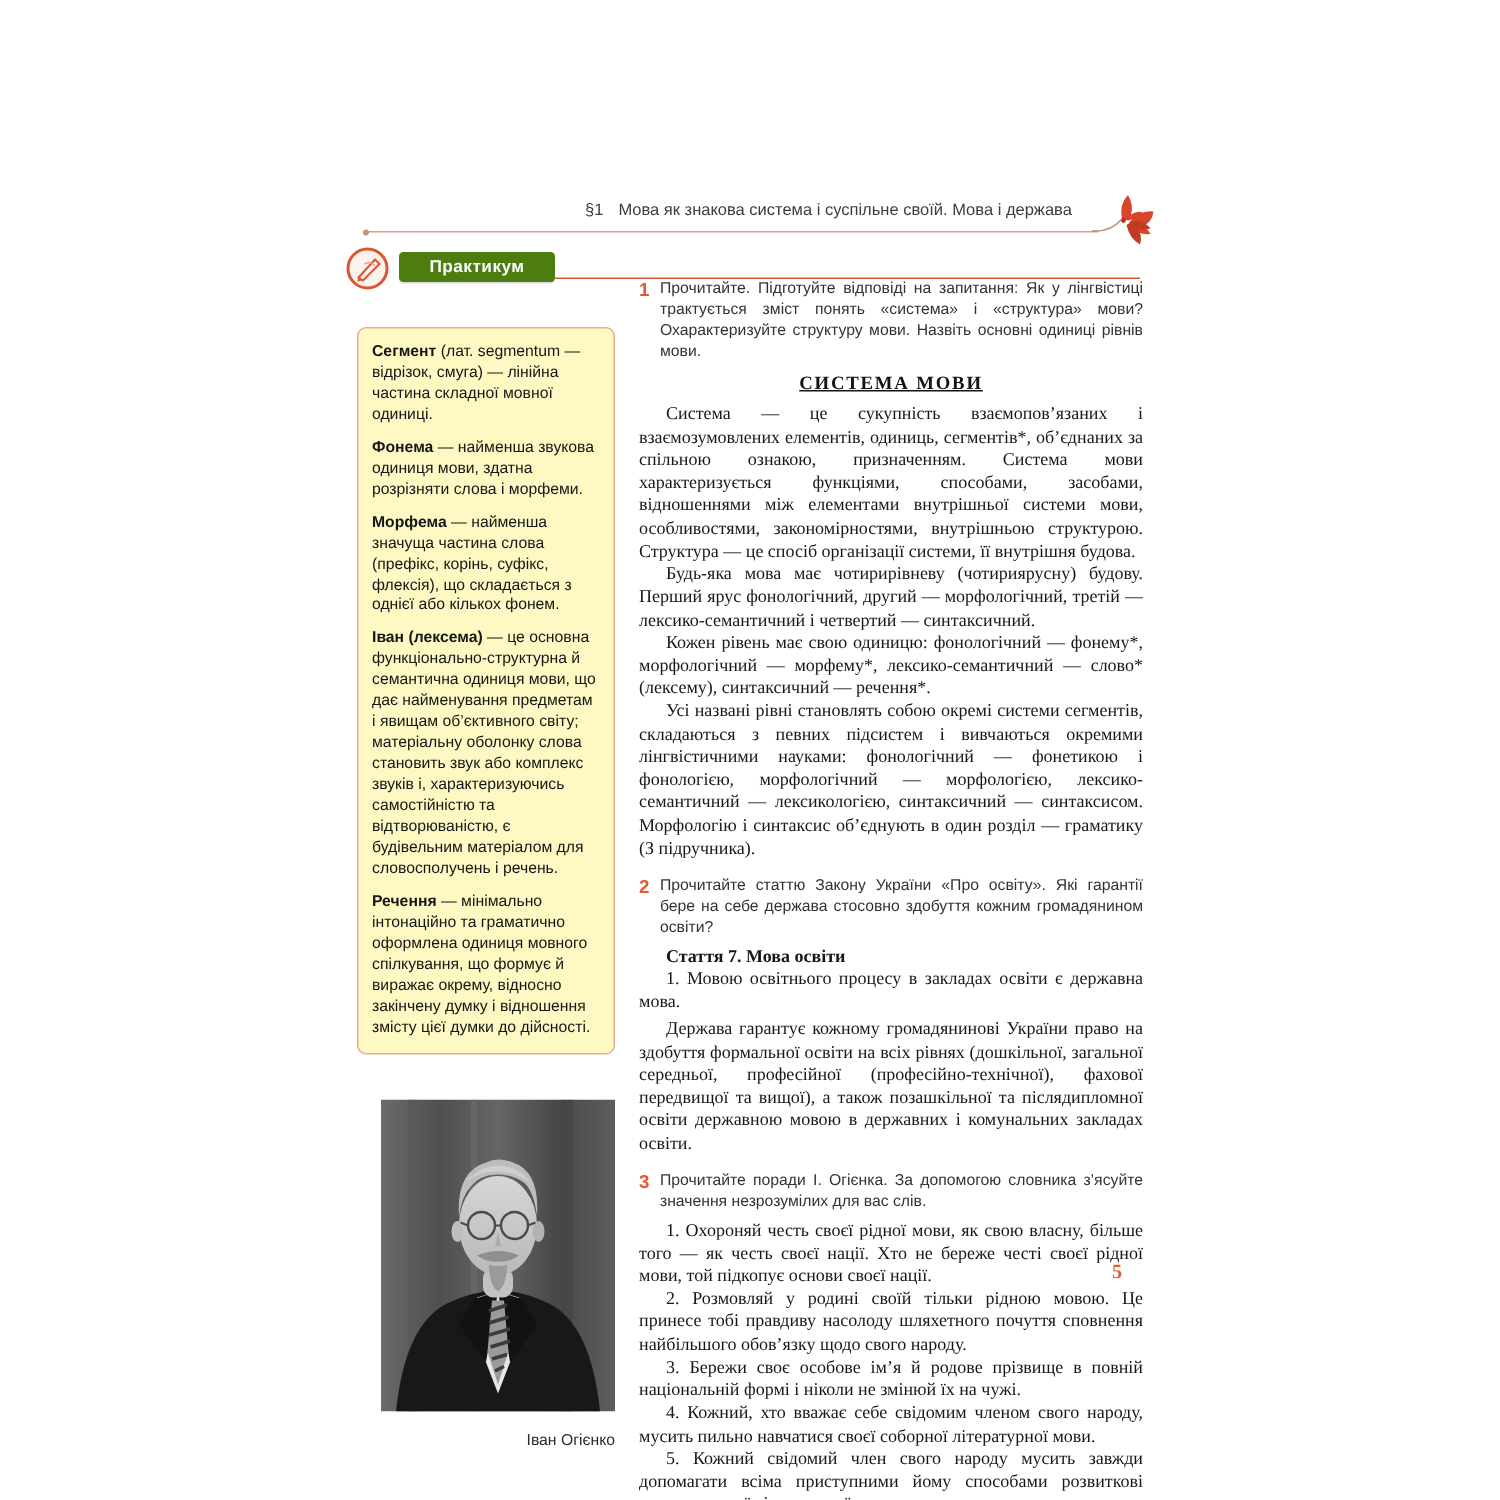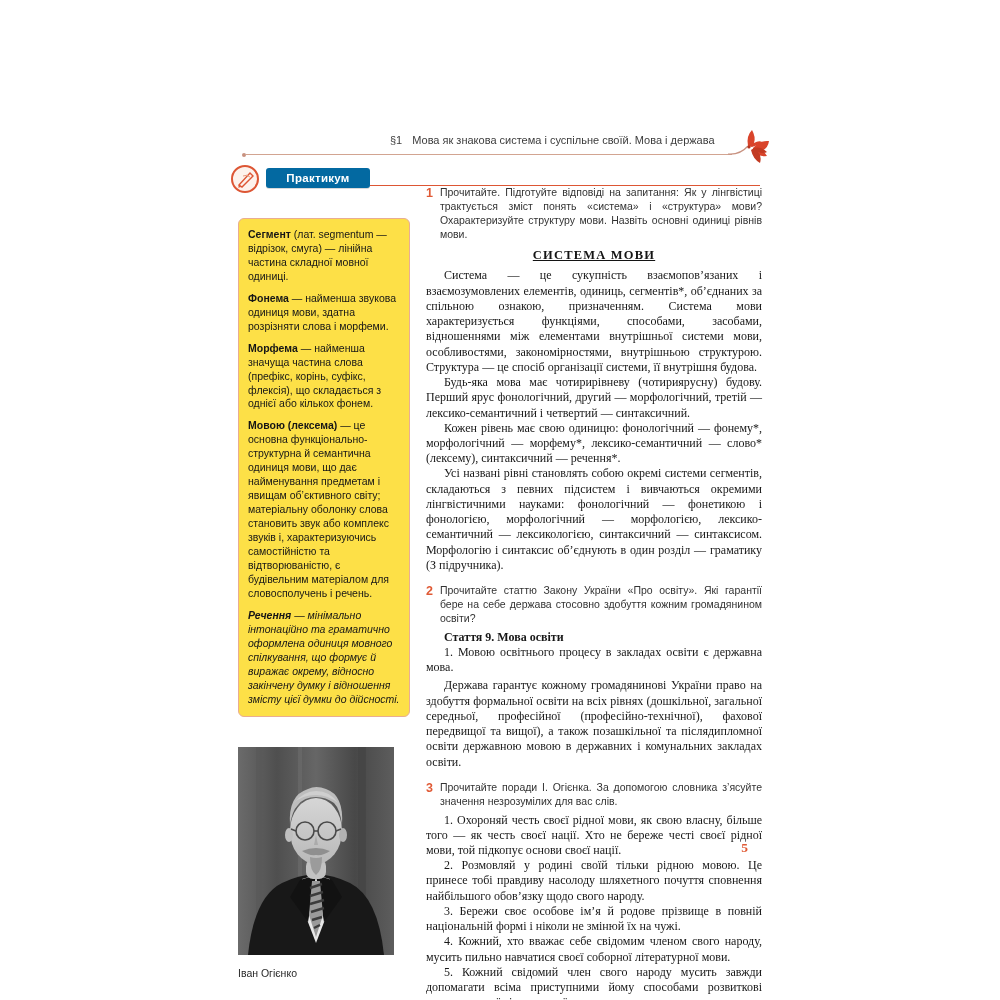--- a/index.html
+++ b/index.html
@@ -9,36 +9,36 @@
   
   .header-text{position:absolute;top:6px;left:160px;right:60px;font-size:11px;color:#3c3c3c;text-align:center;white-space:nowrap;}
   .header-text .sec{margin-right:10px;}
   .header-rule{position:absolute;top:26px;left:16px;right:38px;height:1px;background:#d2a491;}
   .header-rule::before{content:"";position:absolute;left:-4px;top:-1.5px;width:4px;height:4px;border-radius:50%;background:#c89280;}
   .leaf{position:absolute;top:0px;right:-8px;}
 
   
   .badge-row{position:absolute;top:36px;left:0;right:0;height:30px;}
   .badge-icon{position:absolute;left:0;top:0;width:30px;height:30px;}
-  .badge{position:absolute;left:36px;top:4px;width:104px;height:20px;background:#0369a1;border-radius:3px;color:#fff;font-weight:bold;font-size:11.5px;line-height:20px;text-align:center;letter-spacing:.3px;box-shadow:0 1px 0 rgba(0,0,0,.15);}
+  .badge{position:absolute;left:36px;top:4px;width:104px;height:20px;background:#4d7c0f;border-radius:3px;color:#fff;font-weight:bold;font-size:11.5px;line-height:20px;text-align:center;letter-spacing:.3px;box-shadow:0 1px 0 rgba(0,0,0,.15);}
   .badge-line{position:absolute;left:140px;right:10px;top:21px;height:1px;background:#dd5634;}
 
   
   .cols{position:absolute;top:56px;left:8px;right:8px;display:flex;gap:16px;}
   .col-left{width:172px;flex:0 0 172px;padding-top:34px;}
   .col-main{flex:1;min-width:0;}
 
   
-  .defbox{border:1px solid #e9ad92;border-radius:6px;background:#fde047;padding:9px 9px 7px 9px;}
+  .defbox{border:1px solid #e9ad92;border-radius:6px;background:#fef9c3;padding:9px 9px 7px 9px;}
   .def{font-size:10.5px;line-height:1.33;color:#161616;margin-bottom:8px;}
-  .def:last-child{margin-bottom:2px;font-style:italic;}
+  .def:last-child{margin-bottom:2px;}
   .def b{font-weight:bold;}
 
   
-  .portrait-wrap{margin-top:30px;text-align:left;}
+  .portrait-wrap{margin-top:30px;text-align:right;}
   .portrait{display:inline-block;width:156px;height:208px;}
   .caption{margin-top:8px;font-size:10.5px;color:#2a2a2a;}
 
   
   .task{display:flex;gap:7px;margin:2px 0 4px 0;}
   .task .num{color:#e05a35;font-weight:bold;font-size:12.5px;line-height:1.15;flex:0 0 auto;}
   .task .txt{font-size:10.5px;line-height:1.32;color:#333;text-align:justify;}
   .mt{margin-top:11px;}
 
   .article-title{font-family:"Liberation Serif",serif;font-weight:bold;font-size:12.5px;letter-spacing:1.2px;text-align:center;margin:7px 0 5px 0;color:#141414;text-decoration:underline;}
@@ -81,21 +81,21 @@
     <div class="badge-line"></div>
   </div>
 
   <div class="cols">
 
     <div class="col-left">
       <div class="defbox">
         <div class="def"><b>Сегмент</b><span> (лат. segmentum — відрізок, смуга) — лінійна частина складної мовної одиниці.</span></div>
         <div class="def"><b>Фонема</b><span> — найменша звукова одиниця мови, здатна розрізняти слова і морфеми.</span></div>
         <div class="def"><b>Морфема</b><span> — найменша значуща частина слова (префікс, корінь, суфікс, флексія), що складається з однієї або кількох фонем.</span></div>
-        <div class="def"><b>Мовою (лексема)</b><span> — це основна функціонально-структурна й семантична одиниця мови, що дає найменування предметам і явищам об’єктивного світу; матеріальну оболонку слова становить звук або комплекс звуків і, характеризуючись самостійністю та відтворюваністю, є будівельним матеріалом для словосполучень і речень.</span></div>
+        <div class="def"><b>Іван (лексема)</b><span> — це основна функціонально-структурна й семантична одиниця мови, що дає найменування предметам і явищам об’єктивного світу; матеріальну оболонку слова становить звук або комплекс звуків і, характеризуючись самостійністю та відтворюваністю, є будівельним матеріалом для словосполучень і речень.</span></div>
         <div class="def"><b>Речення</b><span> — мінімально інтонаційно та граматично оформлена одиниця мовного спілкування, що формує й виражає окрему, відносно закінчену думку і відношення змісту цієї думки до дійсності.</span></div>
       </div>
 
       <div class="portrait-wrap">
         <span class="portrait">
           <svg width="156" height="208" viewBox="0 0 156 208">
             <defs>
               <linearGradient id="bg" x1="0" y1="0" x2="1" y2="0">
                 <stop offset="0" stop-color="#6b6b6b"></stop>
                   <stop offset="0.25" stop-color="#4f4f4f"></stop>
@@ -159,21 +159,21 @@
       <p class="body">Система — це сукупність взаємопов’язаних і взаємозумовлених елементів, одиниць, сегментів*, об’єднаних за спільною ознакою, призначенням. Система мови характеризується функціями, способами, засобами, відношеннями між елементами внутрішньої системи мови, особливостями, закономірностями, внутрішньою структурою. Структура — це спосіб організації системи, її внутрішня будова.</p>
       <p class="body">Будь-яка мова має чотирирівневу (чотириярусну) будову. Перший ярус фонологічний, другий — морфологічний, третій — лексико-семантичний і четвертий — синтаксичний.</p>
       <p class="body">Кожен рівень має свою одиницю: фонологічний — фонему*, морфологічний — морфему*, лексико-семантичний — слово* (лексему), синтаксичний — речення*.</p>
       <p class="body">Усі названі рівні становлять собою окремі системи сегментів, складаються з певних підсистем і вивчаються окремими лінгвістичними науками: фонологічний — фонетикою і фонологією, морфологічний — морфологією, лексико-семантичний — лексикологією, синтаксичний — синтаксисом. Морфологію і синтаксис об’єднують в один розділ — граматику (З підручника).</p>
 
       <div class="task mt">
         <span class="num">2</span>
         <span class="txt">Прочитайте статтю Закону України «Про освіту». Які гарантії бере на себе держава стосовно здобуття кожним громадянином освіти?</span>
       </div>
 
-      <p class="body bold">Стаття 9. Мова освіти</p>
+      <p class="body bold">Стаття 7. Мова освіти</p>
       <p class="body">1. Мовою освітнього процесу в закладах освіти є державна мова.</p>
       <p class="body gap">Держава гарантує кожному громадянинові України право на здобуття формальної освіти на всіх рівнях (дошкільної, загальної середньої, професійної (професійно-технічної), фахової передвищої та вищої), а також позашкільної та післядипломної освіти державною мовою в державних і комунальних закладах освіти.</p>
 
       <div class="task mt">
         <span class="num">3</span>
         <span class="txt">Прочитайте поради І. Огієнка. За допомогою словника з’ясуйте значення незрозумілих для вас слів.</span>
       </div>
 
       <p class="body">1. Охороняй честь своєї рідної мови, як свою власну, більше того — як честь своєї нації. Хто не береже честі своєї рідної мови, той підкопує основи своєї нації.</p>
       <p class="body">2. Розмовляй у родині своїй тільки рідною мовою. Це принесе тобі правдиву насолоду шляхетного почуття сповнення найбільшого обов’язку щодо свого народу.</p>

